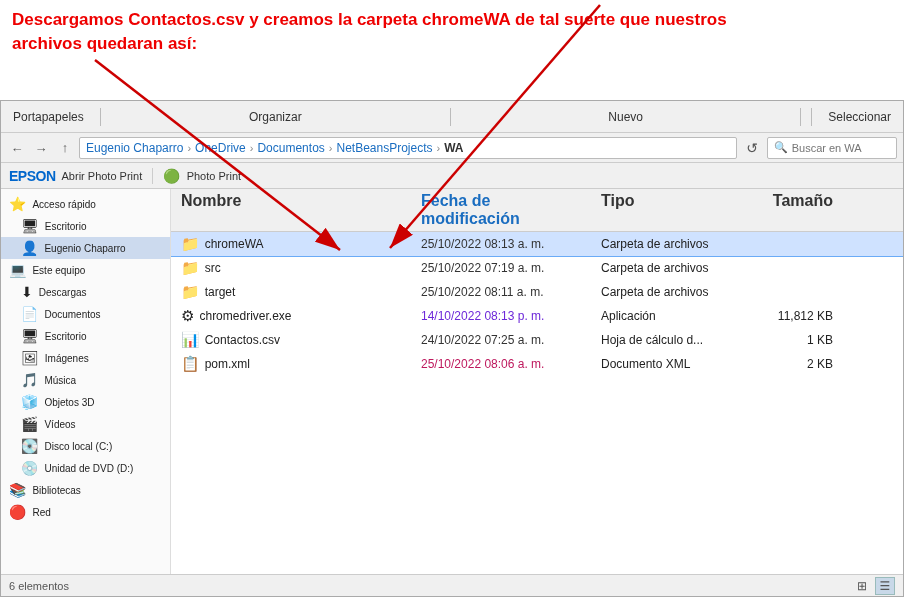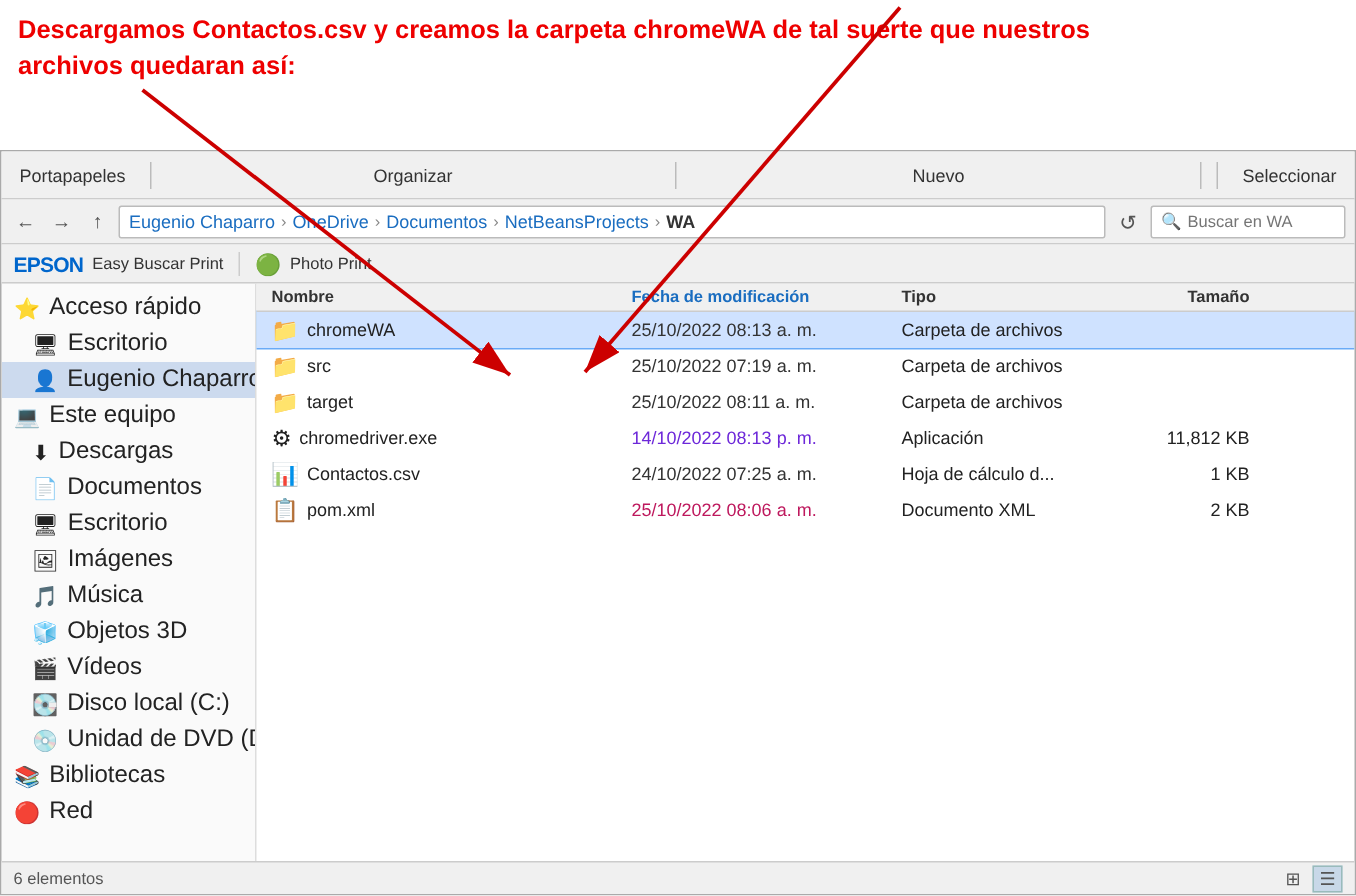--- a/index.html
+++ b/index.html
@@ -164,33 +164,33 @@
       padding: 3px 8px 3px 12px;
       cursor: pointer;
       font-size: 12px;
       color: #222;
       gap: 6px;
       white-space: nowrap;
       user-select: none;
     }
     .sidebar-item.active { background: #ccdaee; }
     .sidebar-item .icon { font-size: 14px; flex-shrink: 0; }
-    .sidebar-item .label { font-size: 16px; text-align: center; }
+    .sidebar-item .label { font-size: 10px; text-align: center; }
 
     
     .file-list {
       flex: 1;
       overflow-y: auto;
     }
     .file-list-header {
       display: flex;
       background: #f0f0f0;
       border-bottom: 1px solid #ccc;
       padding: 3px 6px;
-      font-size: 11px;
+      font-size: 16px;
       font-weight: 600;
       color: #333;
       position: sticky;
       top: 0;
     }
     .col-name { flex: 0 0 240px; padding: 0 4px; cursor: pointer; }
     .col-date { flex: 0 0 180px; padding: 0 4px; cursor: pointer; color: #1a6dc0; }
     .col-type { flex: 0 0 150px; padding: 0 4px; cursor: pointer; }
     .col-size { flex: 0 0 90px; padding: 0 4px; text-align: right; cursor: pointer; }
 
@@ -276,21 +276,21 @@
     </div>
     <button class="refresh-btn" title="Refresh">↺</button>
     <div class="search-box">
       <span class="search-icon">🔍</span>
       <input type="text" placeholder="Buscar en WA" style="">
     </div>
   </div>
 
   <div class="epson-bar">
     <span class="epson-logo">EPSON</span>
-    <span class="epson-label">Easy Buscar Print</span>
+    <span class="epson-label">Abrir Photo Print</span>
     <div class="epson-sep"></div>
     <span class="photo-icon">🟢</span>
     <span class="epson-label">Photo Print</span>
   </div>
 
   <div class="content-area">
 
     <div class="sidebar">
       <div class="sidebar-item" style="padding-left:8px;">
         <span class="icon">⭐</span>

